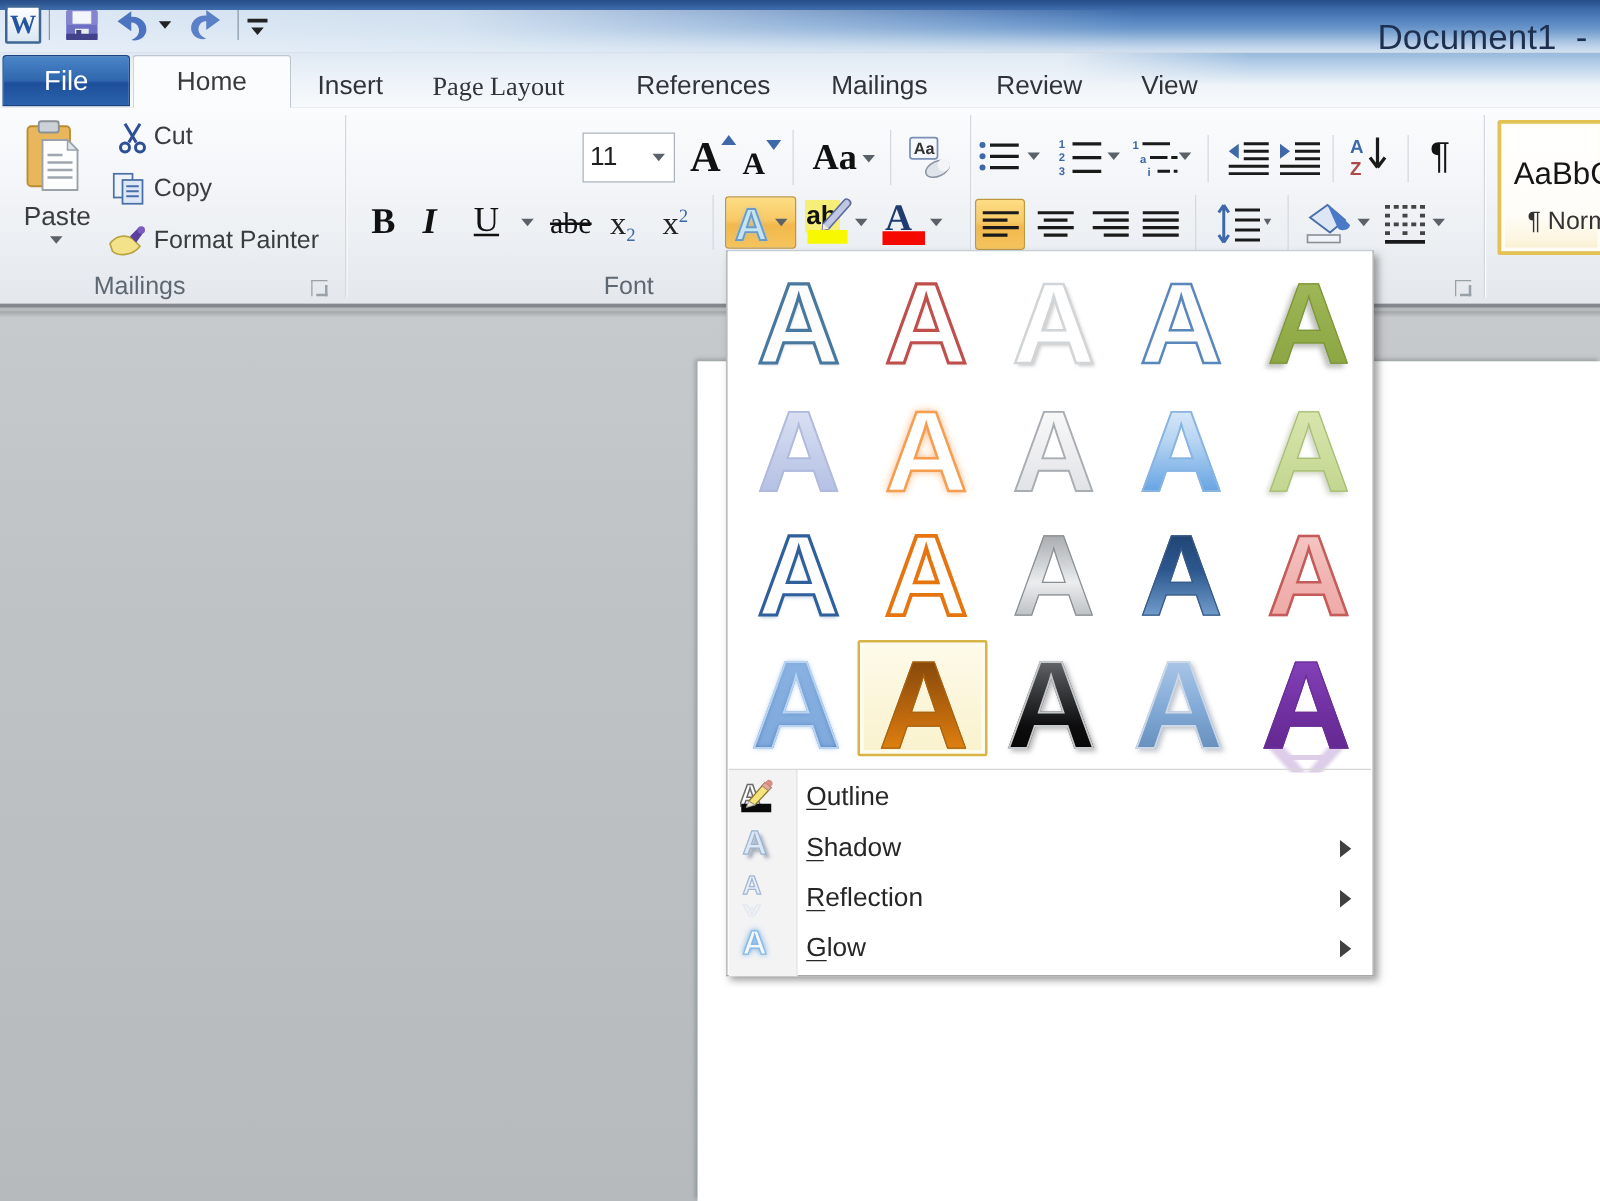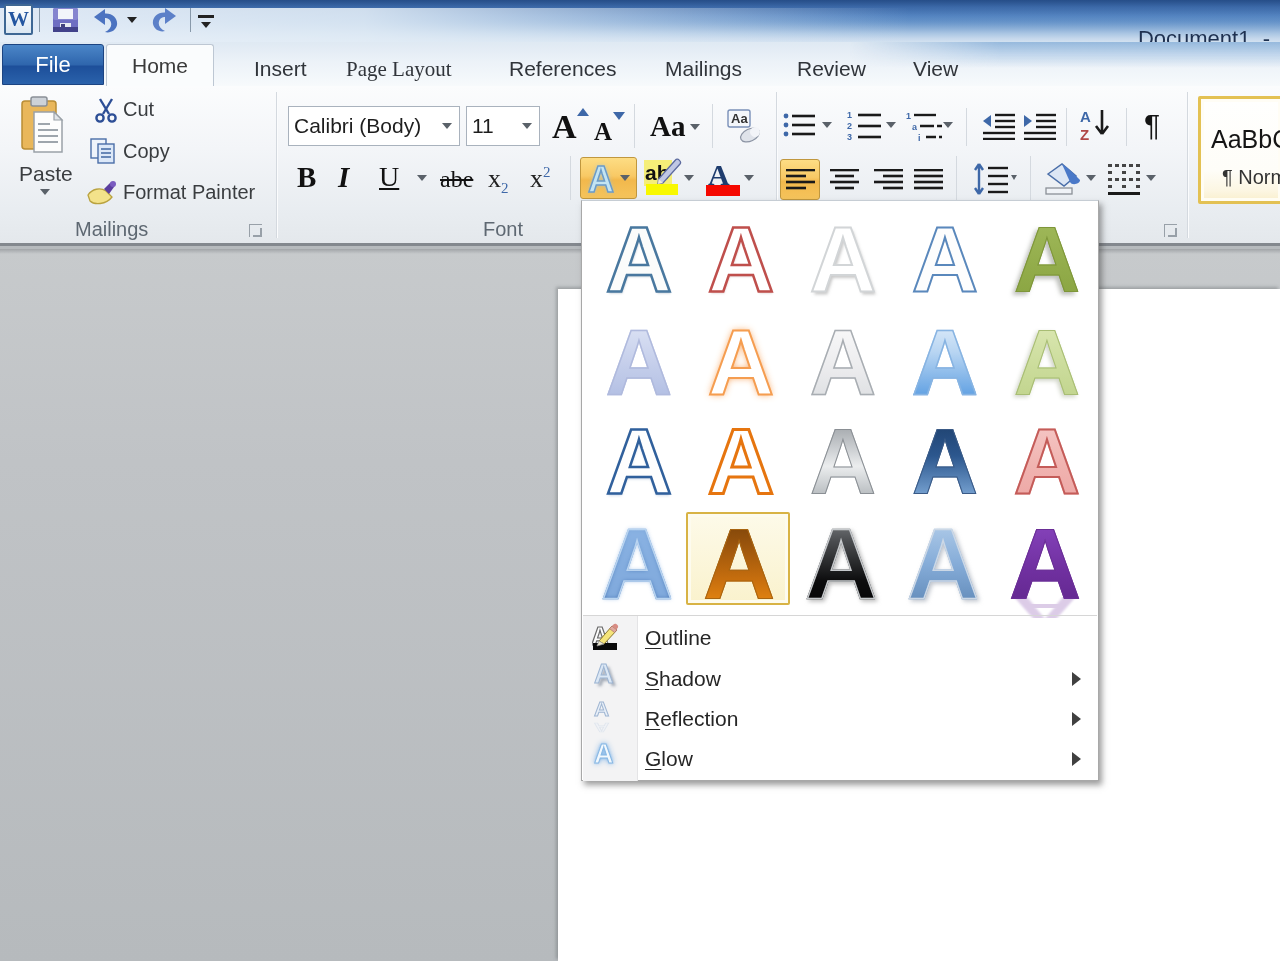--- a/index.html
+++ b/index.html
@@ -10,35 +10,35 @@
 
 
 #titlebar { left:0; top:0; width:1280px; height:42px;
   background:
    linear-gradient(180deg, rgba(34,72,130,0.85) 0px, rgba(52,95,158,0.55) 7px, rgba(100,142,195,0.25) 16px, rgba(255,255,255,0) 28px),
    linear-gradient(180deg,#3c6cab 0%,#4878b7 22%,#4f81c0 38%,#6694ca 52%,#86abd5 66%,#abc6e3 80%,#c6d8ec 92%,#d2e1f0 100%);
 }
 #titlebar .lightwash { left:0; top:8px; width:910px; height:34px;
   background:linear-gradient(90deg, rgba(231,239,248,0.95) 0%, rgba(227,237,246,0.88) 40%, rgba(225,235,245,0.0) 100%);
 }
-#doctitle { top:26px; right:10px; font-size:22px; color:#1e3050;margin-left:24px; }
+#doctitle { top:14px; right:10px; font-size:28px; color:#1e3050;margin-left:24px; }
 
 
 .qsep { top:8px; width:1px; height:24px; background:#8899aa; }
 #wicon { left:4px; top:4px; width:29px; height:31px; background:linear-gradient(180deg,#fdfeff,#dbe7f2); border:2px solid #3e6794; border-radius:2px; text-align:center; font-family:"Liberation Serif",serif; font-weight:bold; font-size:21px; color:#2456a0; line-height:26px;}
 
 
 #tabrow { left:0; top:42px; width:1280px; height:44px;
   background:linear-gradient(180deg,#dfe9f3 0%,#ecf2f8 45%,#f7fafc 100%); }
 #tabrow .bluewash { right:0; top:0; width:430px; height:26px;
   background:linear-gradient(180deg, rgba(146,182,219,0.95) 0%, rgba(163,195,228,0.6) 45%, rgba(190,214,238,0) 100%);
   -webkit-mask-image:linear-gradient(90deg, transparent 0%, #000 35%); }
 .tab { top:15px; font-size:21px; color:#30343a; }
 #filetab { left:2px; top:2px; width:102px; height:41px; background:linear-gradient(180deg,#4b86c8 0%,#2f66ad 50%,#1d4f9a 55%,#2a62ab 100%); border-radius:3px 3px 0 0; border:1px solid #1c4482; color:#fff; font-size:22px; text-align:center; line-height:39px; }
-#hometab { left:106px; top:2px; width:108px; height:44px; background:#fafcfd; border:1px solid #bdc7d3; border-bottom:none; border-radius:3px 3px 0 0; color:#3a3a3a; font-size:21px; text-align:center; line-height:41px; }
+#hometab { left:106px; top:2px; width:127px; height:44px; background:#fafcfd; border:1px solid #bdc7d3; border-bottom:none; border-radius:3px 3px 0 0; color:#3a3a3a; font-size:21px; text-align:center; line-height:41px; }
 
 
 #ribbon { left:0; top:86px; width:1280px; height:160px;
   background:linear-gradient(180deg,#fbfcfd 0%,#f3f5f8 40%,#e9edf1 78%,#e4e8ec 100%);
   border-bottom:3px solid #83888e; }
 .gsep { top:6px; width:1px; height:146px; background:#d4d9df; box-shadow:1px 0 0 #fbfcfd; }
 .glabel { font-size:20px; color:#5e6872; }
 .launcher { width:13px; height:13px; border-left:1px solid #98a0a8; border-top:1px solid #98a0a8; position:absolute; }
 .launcher:after { content:""; position:absolute; left:3px; top:3px; width:7px; height:7px; border-right:2px solid #98a0a8; border-bottom:2px solid #98a0a8; }
 .rtext { font-size:20px; color:#3a3d40; }
@@ -187,24 +187,20 @@
   <svg class="abs" style="left:86px;top:93px;" width="32" height="28" viewBox="0 0 32 28">
     <path d="M2 16 C6 10 14 8 20 12 L26 18 C20 26 8 26 4 22 Z" fill="#f3e28a" stroke="#b9a23f" stroke-width="1.3"></path>
     <path d="M18 10 L24 4 C26 2 30 5 28 8 L23 15 Z" fill="#5b3e9e"></path>
     <circle cx="27" cy="5" r="3" fill="#7a5cc0"></circle>
   </svg>
   <span class="rtext abs" style="left:123px;top:95px;">Format Painter</span>
 
   <span class="glabel abs" style="left:75px;top:132px;">Mailings</span>
   <div class="launcher abs" style="left:249px;top:138px;"></div>
 
-  <div class="combo abs" style="left:288px;top:20px;width:172px;height:40px;">
-    <span class="ctext">Calibri (Body)</span>
-    <div class="dd" style="left:153px;top:16px;"></div>
-  </div>
   <div class="combo abs" style="left:466px;top:20px;width:74px;height:40px;">
     <span class="ctext">11</span>
     <div class="dd" style="left:55px;top:16px;"></div>
   </div>
   <span class="abs serifb" style="left:552px;top:22px;font-size:34px;color:#111;">A</span>
   <svg class="abs" style="left:576px;top:22px;" width="14" height="10" viewBox="0 0 14 10">
         <path d="M7 0 L13 8 L1 8 Z" fill="#3e68a8"></path>
       </svg>
   <span class="abs serifb" style="left:594px;top:32px;font-size:25px;color:#111;">A</span>
   <svg class="abs" style="left:612px;top:24px;" width="14" height="10" viewBox="0 0 14 10">

